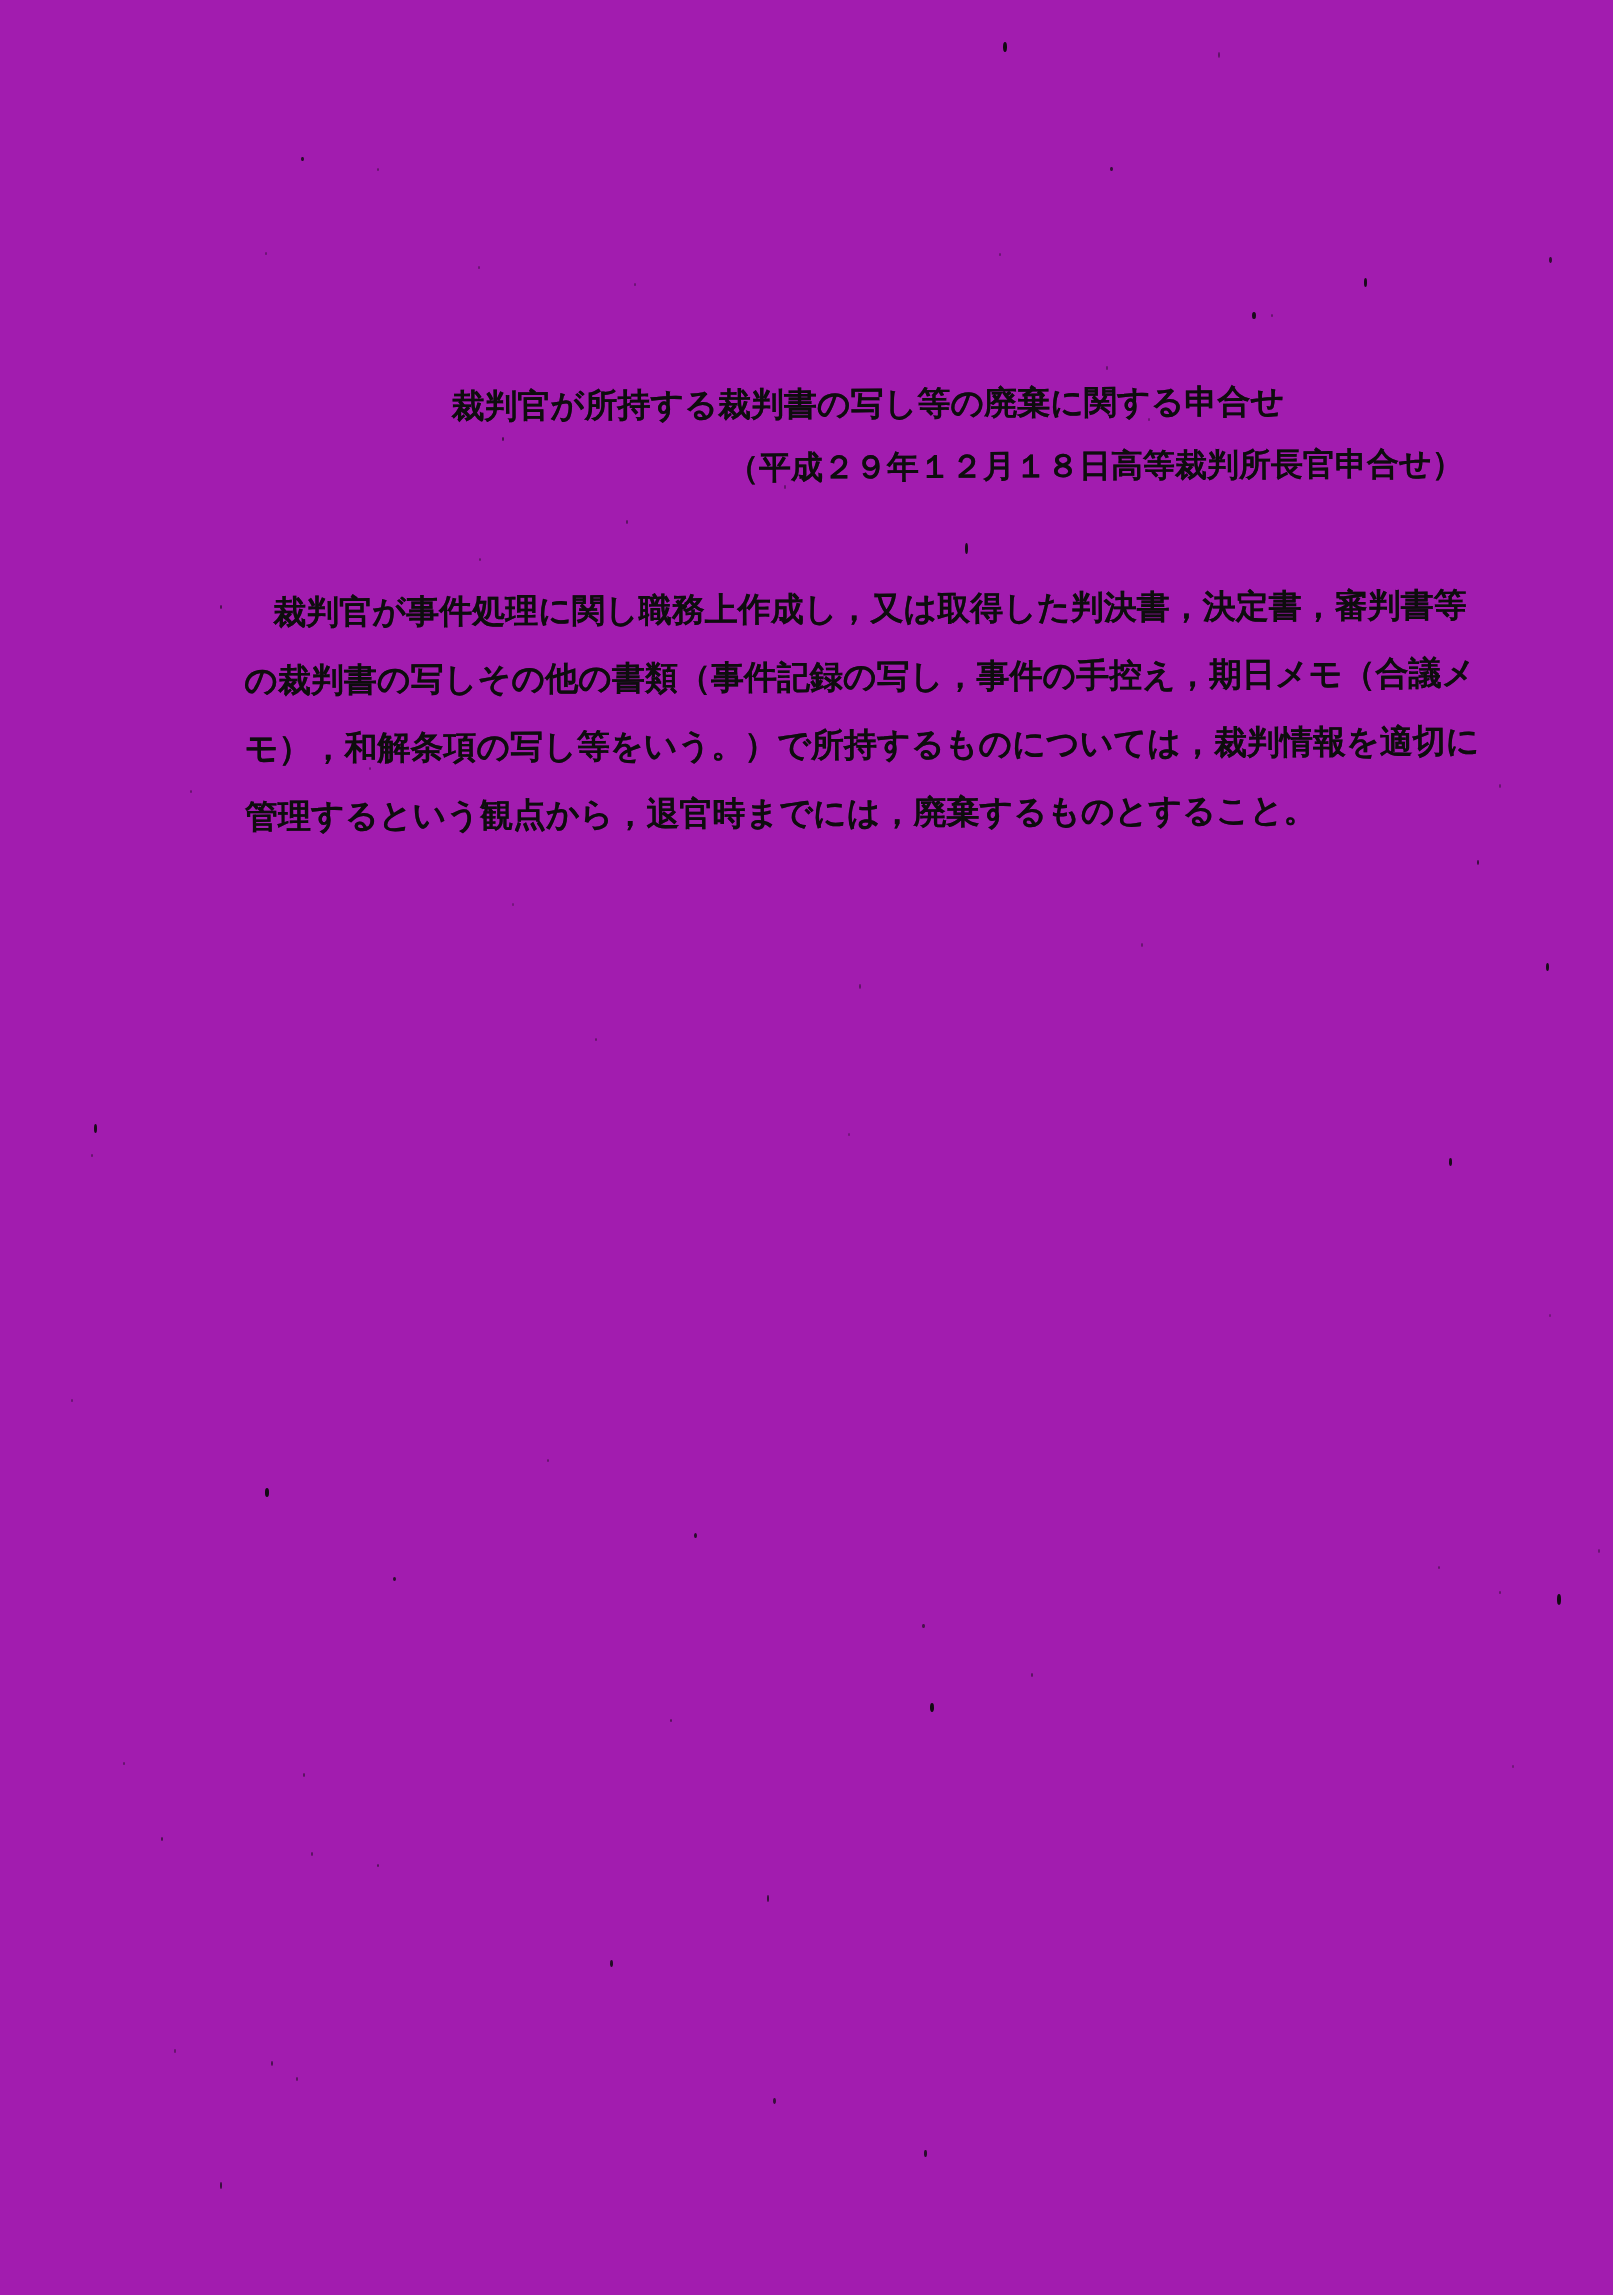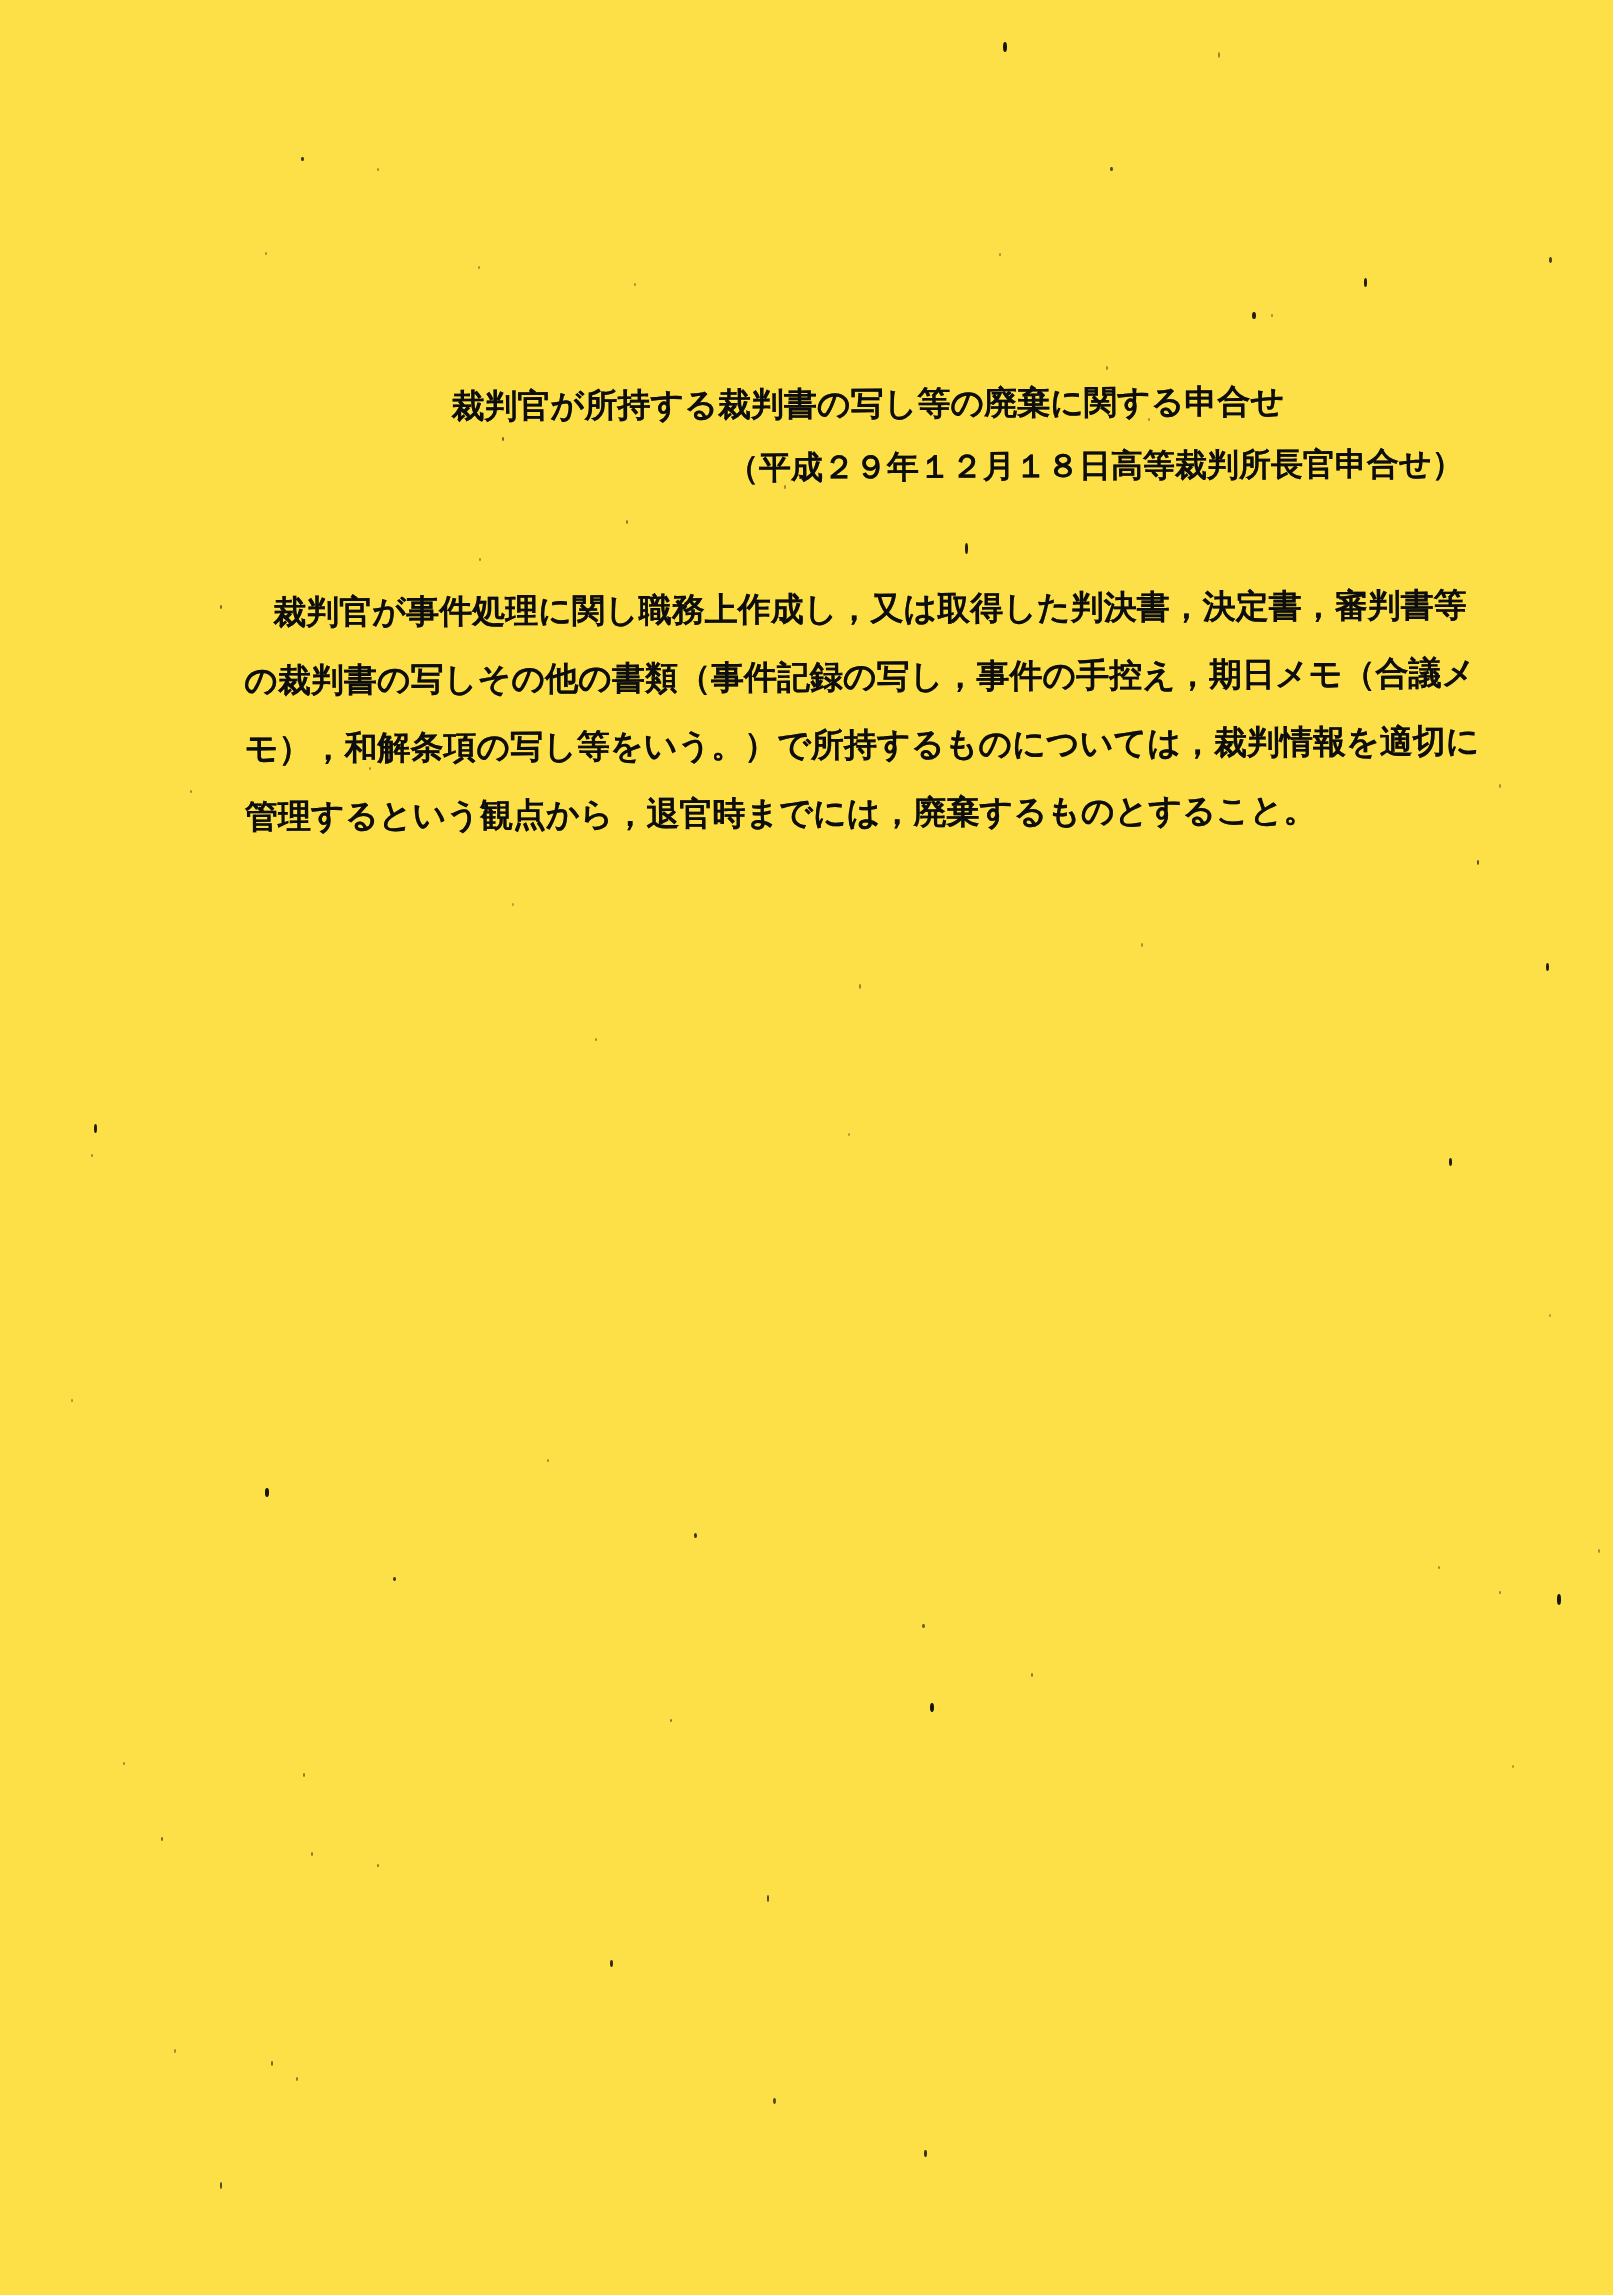--- a/index.html
+++ b/index.html
@@ -67,21 +67,21 @@
   }
   .speck {
     position: absolute;
     background: #0a0a0a;
     border-radius: 50%;
   }
 </style>
 </head>
 <body>
 
-<div class="scan-page" style="background: #fde047;">
+<div class="scan-page" style="background: #a21caf;">
   <div class="doc-layer">
 
     <div class="jp-text doc-title" style="color: rgb(13, 13, 13);">裁判官が所持する裁判書の写し等の廃棄に関する申合せ</div>
 
     <div class="jp-text doc-subtitle" style="color: rgb(13, 13, 13);">（平成２９年１２月１８日高等裁判所長官申合せ）</div>
 
     <div class="doc-body">
       <div class="jp-text body-line indent-first" style="color: rgb(13, 13, 13);">裁判官が事件処理に関し職務上作成し，又は取得した判決書，決定書，審判書等</div>
       <div class="jp-text body-line" style="color: rgb(13, 13, 13);">の裁判書の写しその他の書類（事件記録の写し，事件の手控え，期日メモ（合議メ</div>
       <div class="jp-text body-line" style="color: rgb(13, 13, 13);">モ），和解条項の写し等をいう。）で所持するものについては，裁判情報を適切に</div>

